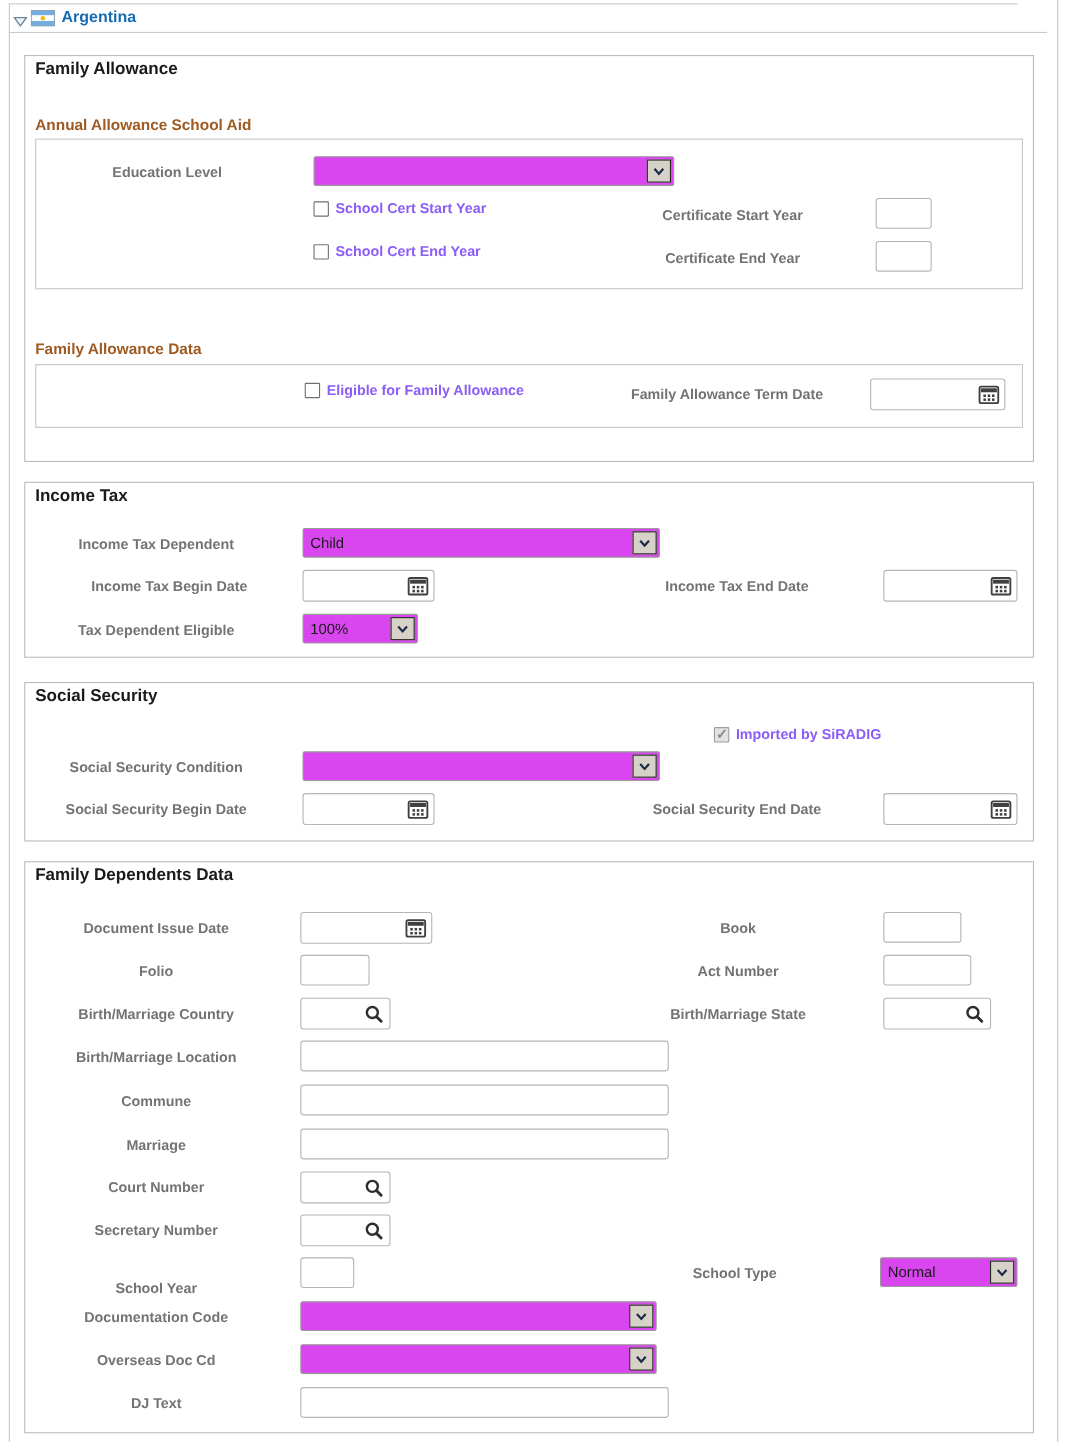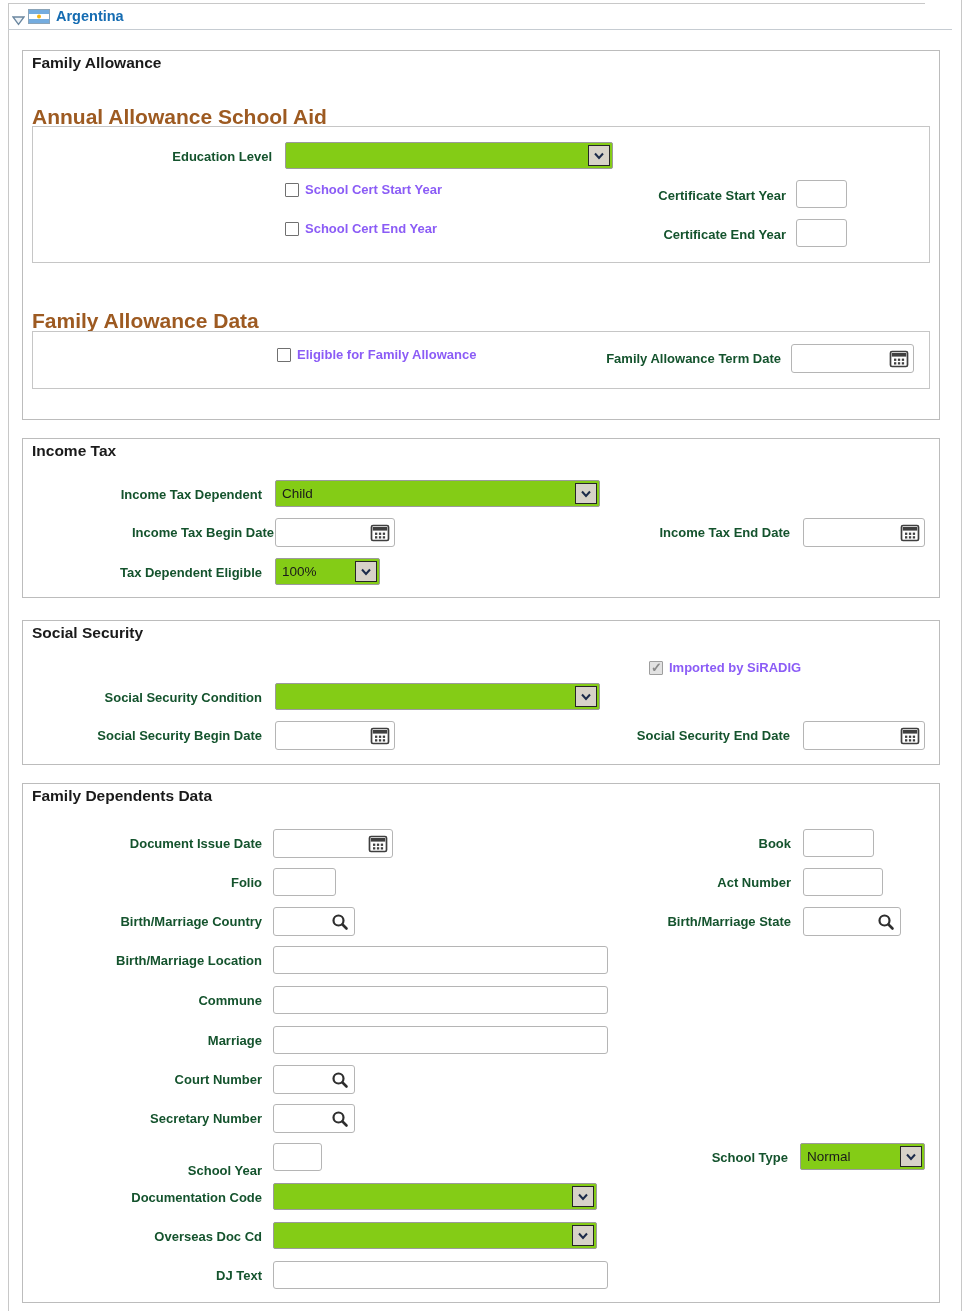--- a/index.html
+++ b/index.html
@@ -8,25 +8,25 @@
     font-family:"Liberation Sans", sans-serif; overflow:hidden;
   }
   .hline { position:absolute; height:1px; background:#c8c8c8; }
   .vline { position:absolute; width:1px; background:#c8c8c8; }
 
   .hdr-title { position:absolute; font-size:14.5px; font-weight:bold; color:#156cb2; white-space:nowrap; }
 
   .gbox  { position:absolute; border:1px solid #bcbcbc; background:#fff; box-sizing:border-box; }
   .ibox  { position:absolute; border:1px solid #c6c6c6; background:#fff; box-sizing:border-box; }
   .boxtitle { position:absolute; font-size:15.5px; font-weight:bold; color:#1a1a1a; white-space:nowrap; }
-  .subhead  { position:absolute; font-size:21px;  font-weight:bold; color:#9d5a21; white-space:nowrap; }
+  .subhead  { position:absolute; font-size:14px;  font-weight:bold; color:#9d5a21; white-space:nowrap; }
 
   .lbl {
-    position:absolute; width:240px; font-size:13px; font-weight:bold; color:#14532d;
-    text-align:right; height:17px; line-height:17px; white-space:nowrap;
+    position:absolute; width:240px; font-size:13px; font-weight:bold; color:#737373;
+    text-align:center; height:17px; line-height:17px; white-space:nowrap;
   }
   .cblbl {
     position:absolute; font-size:13px; font-weight:bold; color:#8b5cf6;
     height:16px; line-height:16px; white-space:nowrap;
   }
 
   .pinput {
     position:absolute; box-sizing:border-box; height:28px;
     border:1px solid #b5b5b5; border-radius:3px; padding:0 5px;
     font-family:"Liberation Sans",sans-serif; font-size:13.5px; color:#1a1a1a; background:#fff;
@@ -40,21 +40,21 @@
     border:none; outline:none; padding:0 5px; box-sizing:border-box;
     font-family:"Liberation Sans",sans-serif; font-size:13.5px; color:#1a1a1a; background:transparent;
   }
   .wrap .icon-btn {
     position:absolute; right:3px; top:50%; transform:translateY(-50%);
     width:22px; height:22px; display:flex; align-items:center; justify-content:center; cursor:pointer;
   }
 
   .pselect {
     position:absolute; box-sizing:border-box; height:27px;
-    border:1px solid #9b9b9b; border-radius:2px; background:#84cc16; cursor:default;
+    border:1px solid #9b9b9b; border-radius:2px; background:#d946ef; cursor:default;
   }
   .pselect .val {
     position:absolute; left:6px; top:0; line-height:25px;
     font-size:13.5px; color:#1a1a1a; white-space:nowrap;
   }
   .pselect .sbtn {
     position:absolute; right:2px; top:2px; bottom:2px; width:22px;
     background:#d7d2c8; border:1px solid #262626; box-sizing:border-box;
     display:flex; align-items:center; justify-content:center;
   }

